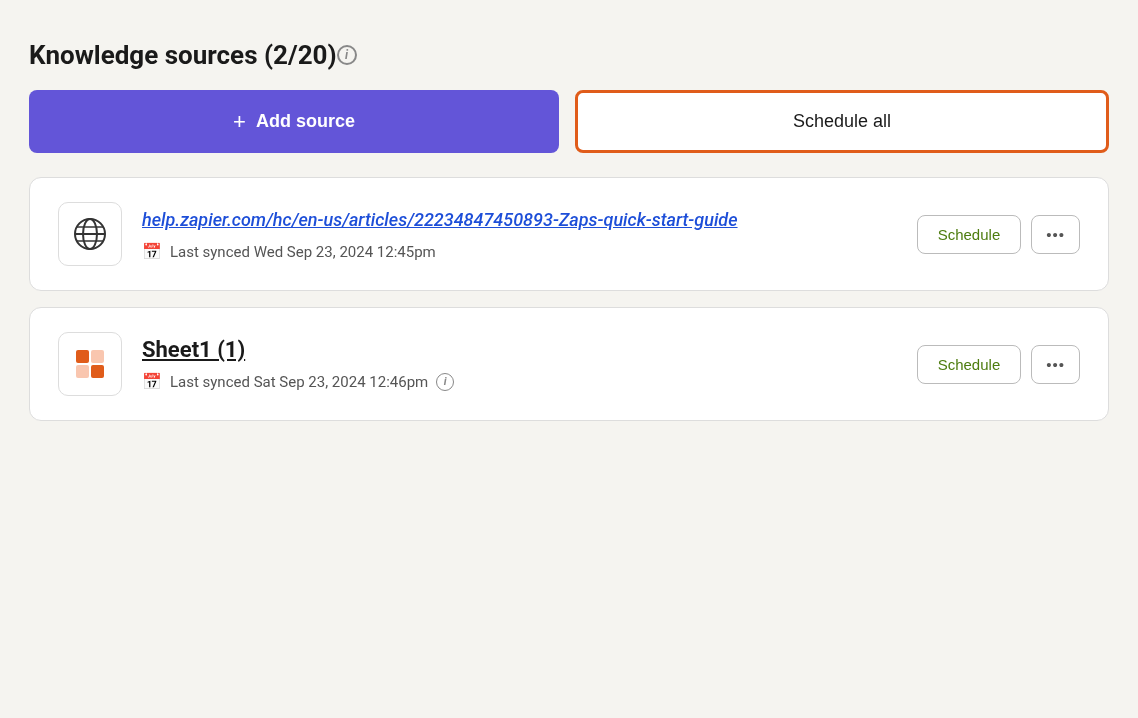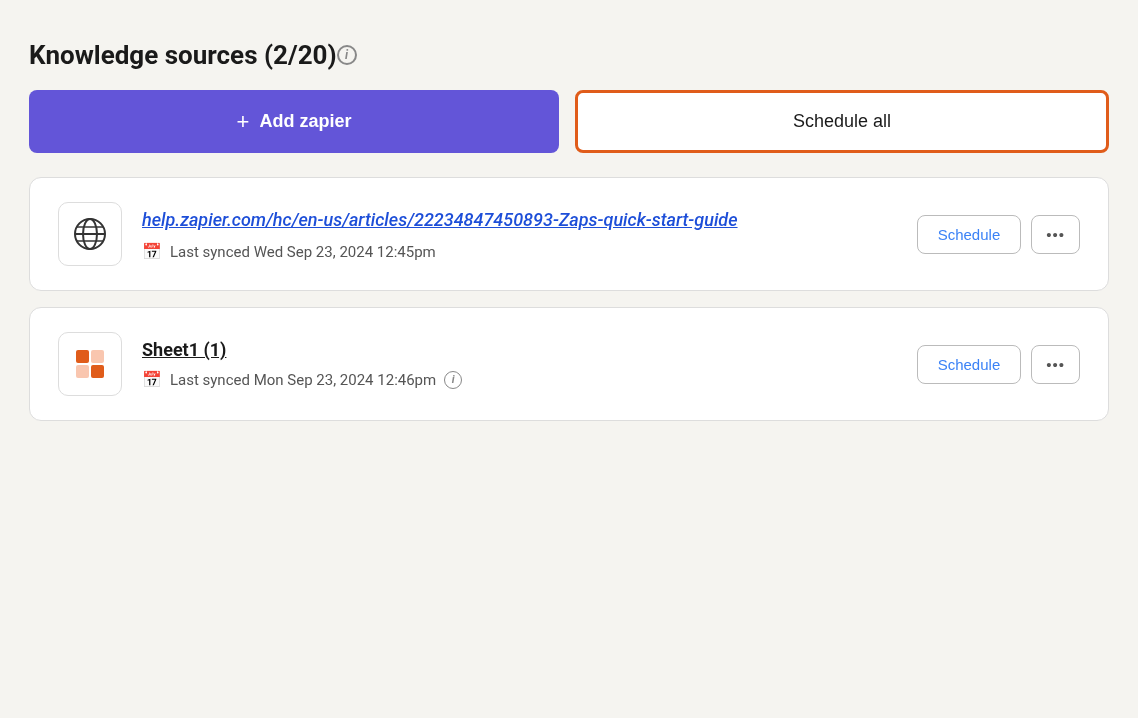--- a/index.html
+++ b/index.html
@@ -135,21 +135,21 @@
       font-size: 18px;
       font-weight: 500;
       line-height: 1.4;
       display: block;
       margin-bottom: 10px;
       cursor: pointer;
       font-style: italic;
     }
 
     .source-title {
-      font-size: 18px;
+      font-size: 22px;
       font-weight: 700;
       color: #1a1a1a;
       text-decoration: underline;
       display: block;
       margin-bottom: 10px;
       cursor: pointer;
     }
 
     .sync-info {
       display: flex;
@@ -188,21 +188,21 @@
     }
 
     .schedule-btn {
       background: white;
       border: 1.5px solid #bbb;
       border-radius: 8px;
       padding: 10px 20px;
       font-size: 15px;
       font-weight: 500;
       cursor: pointer;
-      color: #3b82f6;
+      color: #4d7c0f;
       margin-left: 38px;
     }
 
     .more-btn {
       background: white;
       border: 1.5px solid #bbb;
       border-radius: 8px;
       padding: 10px 14px;
       font-size: 15px;
       cursor: pointer;
@@ -219,21 +219,21 @@
 <div class="container">
 
   <div class="header-row">
     <h1 class="page-title">Knowledge sources (2/20)</h1>
     <div class="info-icon">i</div>
   </div>
 
   <div class="actions-row">
     <button class="add-source-btn">
       <span class="plus-icon">+</span>
-      <span>Add zapier</span>
+      <span>Add source</span>
     </button>
     <button class="schedule-all-btn">
       <span>Schedule all</span>
     </button>
   </div>
 
   <div class="source-card">
     <div class="source-icon-wrap">
       <svg class="globe-icon" viewBox="0 0 36 36" fill="none" xmlns="http://www.w3.org/2000/svg">
         <circle cx="18" cy="18" r="15" stroke="#333" stroke-width="2"></circle>
@@ -263,21 +263,21 @@
         <rect x="4" y="4" width="13" height="13" rx="2" fill="#e05c1a"></rect>
         <rect x="19" y="4" width="13" height="13" rx="2" fill="#f5a07a" opacity="0.6"></rect>
         <rect x="4" y="19" width="13" height="13" rx="2" fill="#f5a07a" opacity="0.6"></rect>
         <rect x="19" y="19" width="13" height="13" rx="2" fill="#e05c1a"></rect>
       </svg>
     </div>
     <div class="source-info">
       <span class="source-title">Sheet1 (1)</span>
       <div class="sync-info">
         <span class="calendar-icon">📅</span>
-        <span>Last synced Mon Sep 23, 2024 12:46pm</span>
+        <span>Last synced Sat Sep 23, 2024 12:46pm</span>
         <div class="sync-info-icon">i</div>
       </div>
     </div>
     <div class="source-actions">
       <button class="schedule-btn">Schedule</button>
       <button class="more-btn">•••</button>
     </div>
   </div>
 
 </div>

